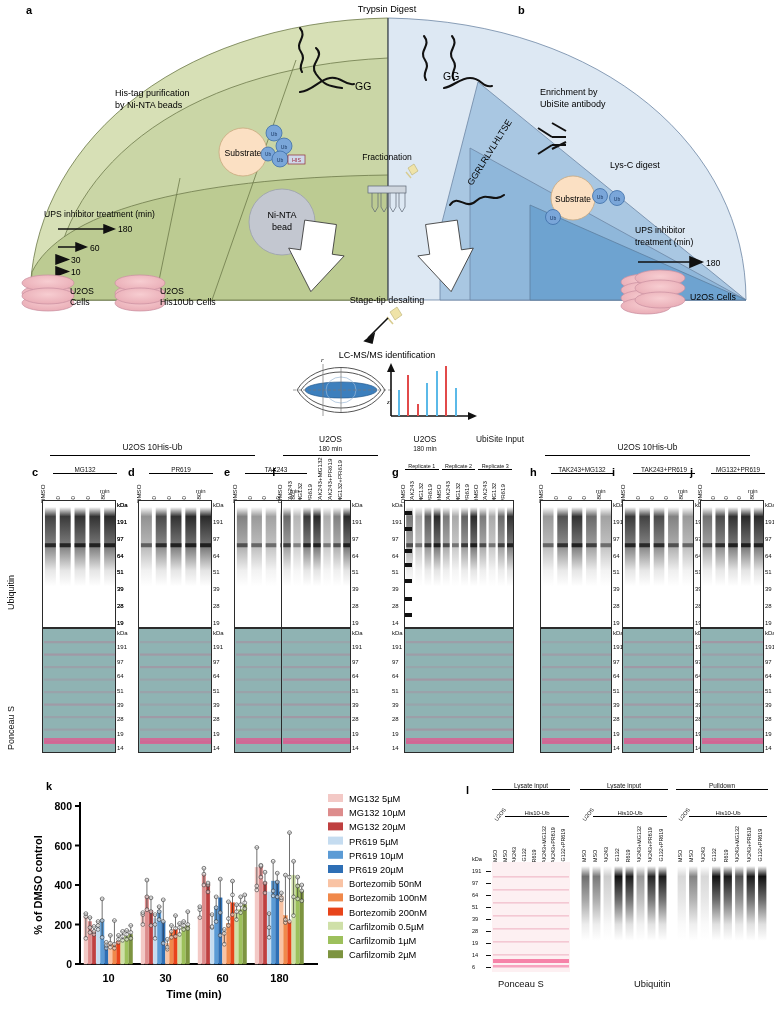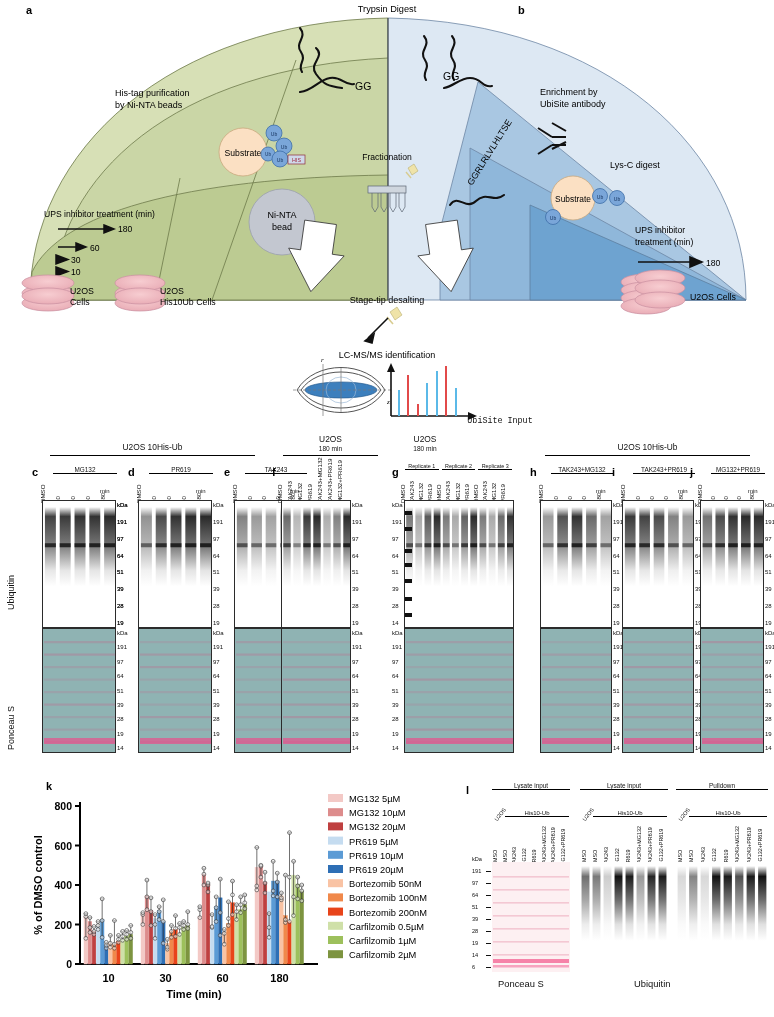--- a/index.html
+++ b/index.html
@@ -772,21 +772,21 @@
 
 <div class="abs toprule" style="left:50px;top:455px;width:205px;"></div>
 <div class="abs grp-title" style="left:50px;top:442px;width:205px;">U2OS 10His-Ub</div>
 
 <div class="abs toprule" style="left:283px;top:455px;width:95px;"></div>
 <div class="abs grp-title" style="left:283px;top:434px;width:95px;">U2OS</div>
 <div class="abs grp-sub" style="left:283px;top:445px;width:95px;">180 min</div>
 
 <div class="abs grp-title" style="left:395px;top:434px;width:60px;">U2OS</div>
 <div class="abs grp-sub" style="left:395px;top:445px;width:60px;">180 min</div>
-<div class="abs grp-title" style="left:455px;top:416px;width:90px;font-family:Liberation Mono, monospace;">UbiSite Input</div>
+<div class="abs grp-title" style="left:455px;top:434px;width:90px;">UbiSite Input</div>
 
 <div class="abs toprule" style="left:545px;top:455px;width:205px;"></div>
 <div class="abs grp-title" style="left:545px;top:442px;width:205px;">U2OS 10His-Ub</div>
 
 <div class="abs side-lab vtext" style="left:6px;top:520px;height:90px;">Ubiquitin</div>
 <div class="abs side-lab vtext" style="left:6px;top:655px;height:95px;">Ponceau S</div>
 
 <div class="abs panel-letter" style="left:46px;top:780px;">k</div>
 <div id="chart">
   <svg id="chartsvg" width="450" height="239" viewBox="0 0 450 239" xmlns="http://www.w3.org/2000/svg">

